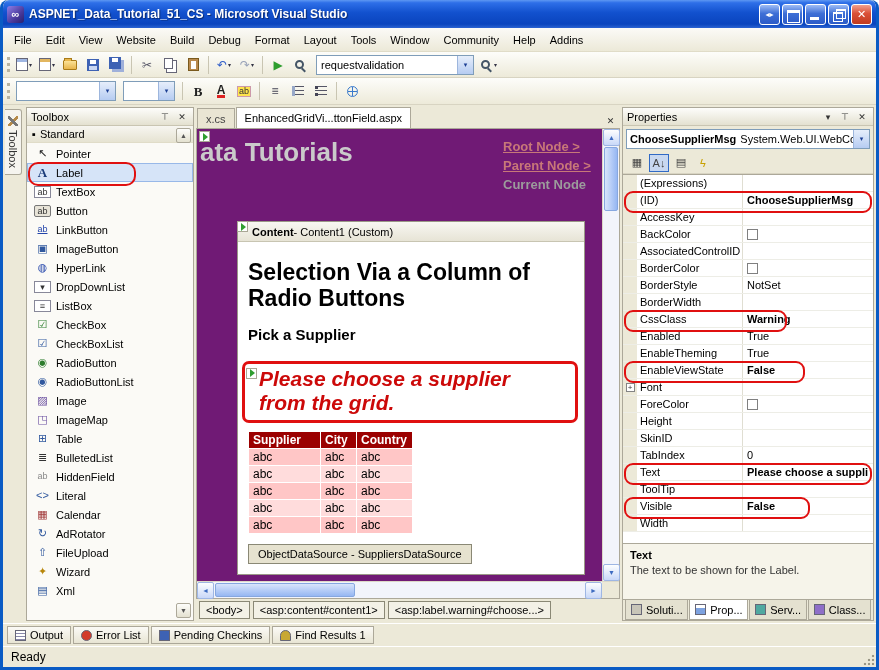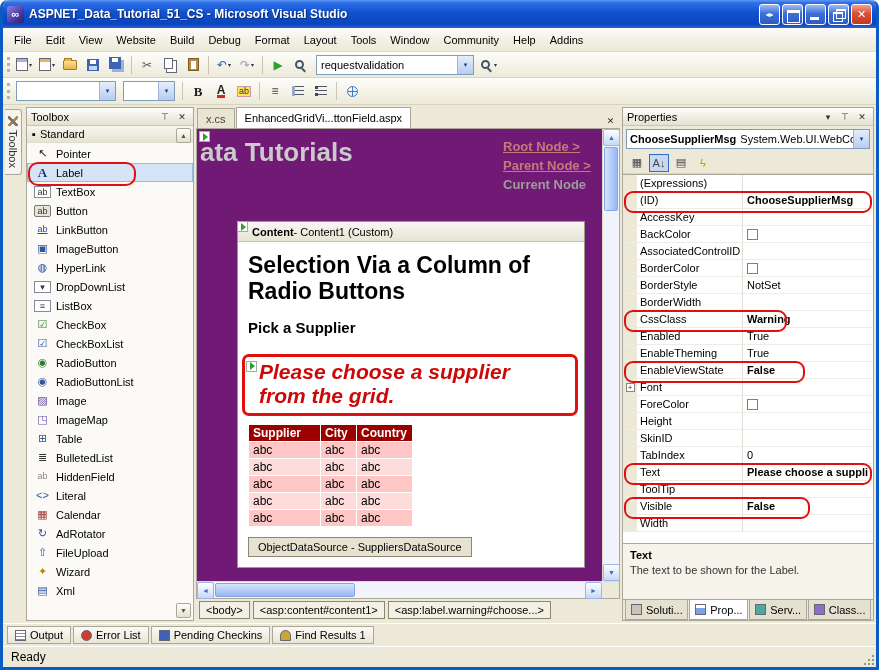--- a/index.html
+++ b/index.html
@@ -119,21 +119,21 @@
   
   .smart{position:absolute;width:11px;height:11px;background:#fff;border:1px solid #A9A795;display:flex;align-items:center;justify-content:center;z-index:2;}
   .smart::after{content:'';border-left:5px solid #2F9E2F;border-top:4px solid transparent;border-bottom:4px solid transparent;margin-left:1px;}
   .site-banner{position:absolute;top:8px;left:3px;font-size:26px;font-weight:bold;color:#CACACA;white-space:nowrap;}
   .crumbs{position:absolute;top:10px;left:306px;display:flex;flex-direction:column;gap:4px;font-size:13px;font-weight:bold;}
   .crumb.link{color:#C87878;text-decoration:underline;}
   .crumb.current{color:#9C9C9C;}
   .content-box{position:absolute;top:92px;left:40px;width:348px;border:1px solid #9A9887;background:#fff;}
   .content-hdr{height:20px;display:flex;align-items:center;padding:0 8px 0 14px;
     background:linear-gradient(180deg,#F8F7F2,#E7E4D6);border-bottom:1px solid #C8C5B2;white-space:nowrap;}
-  .content-body{padding:6px 10px 10px;}
+  .content-body{padding:13px 10px 10px;}
   .design-h1{font-size:23px;font-weight:bold;width:332px;line-height:1.15;margin:4px 0 14px;}
   .design-h2{font-size:15px;font-weight:bold;margin:0 0 18px;}
   .warning-annot{border:3px solid #E01010;border-radius:7px;width:336px;margin:0 0 8px -6px;padding:3px 8px 5px 14px;position:relative;}
   .warning-annot .smart{left:1px;top:4px;}
   .warning-text{color:#CC0909;font-weight:bold;font-style:italic;font-size:21px;line-height:1.15;width:300px;}
   table.sup-grid{border-collapse:collapse;margin-top:2px;}
   .sup-grid th{background:#9B0000;color:#fff;font-weight:bold;font-size:12px;text-align:left;padding:1px 4px;border:1px solid #fff;}
   .sup-grid td{font-size:12px;padding:1px 4px;border:1px solid #fff;}
   .sup-grid tr.odd td{background:#FFC6C6;}
   .sup-grid tr.even td{background:#FFDCDC;}

